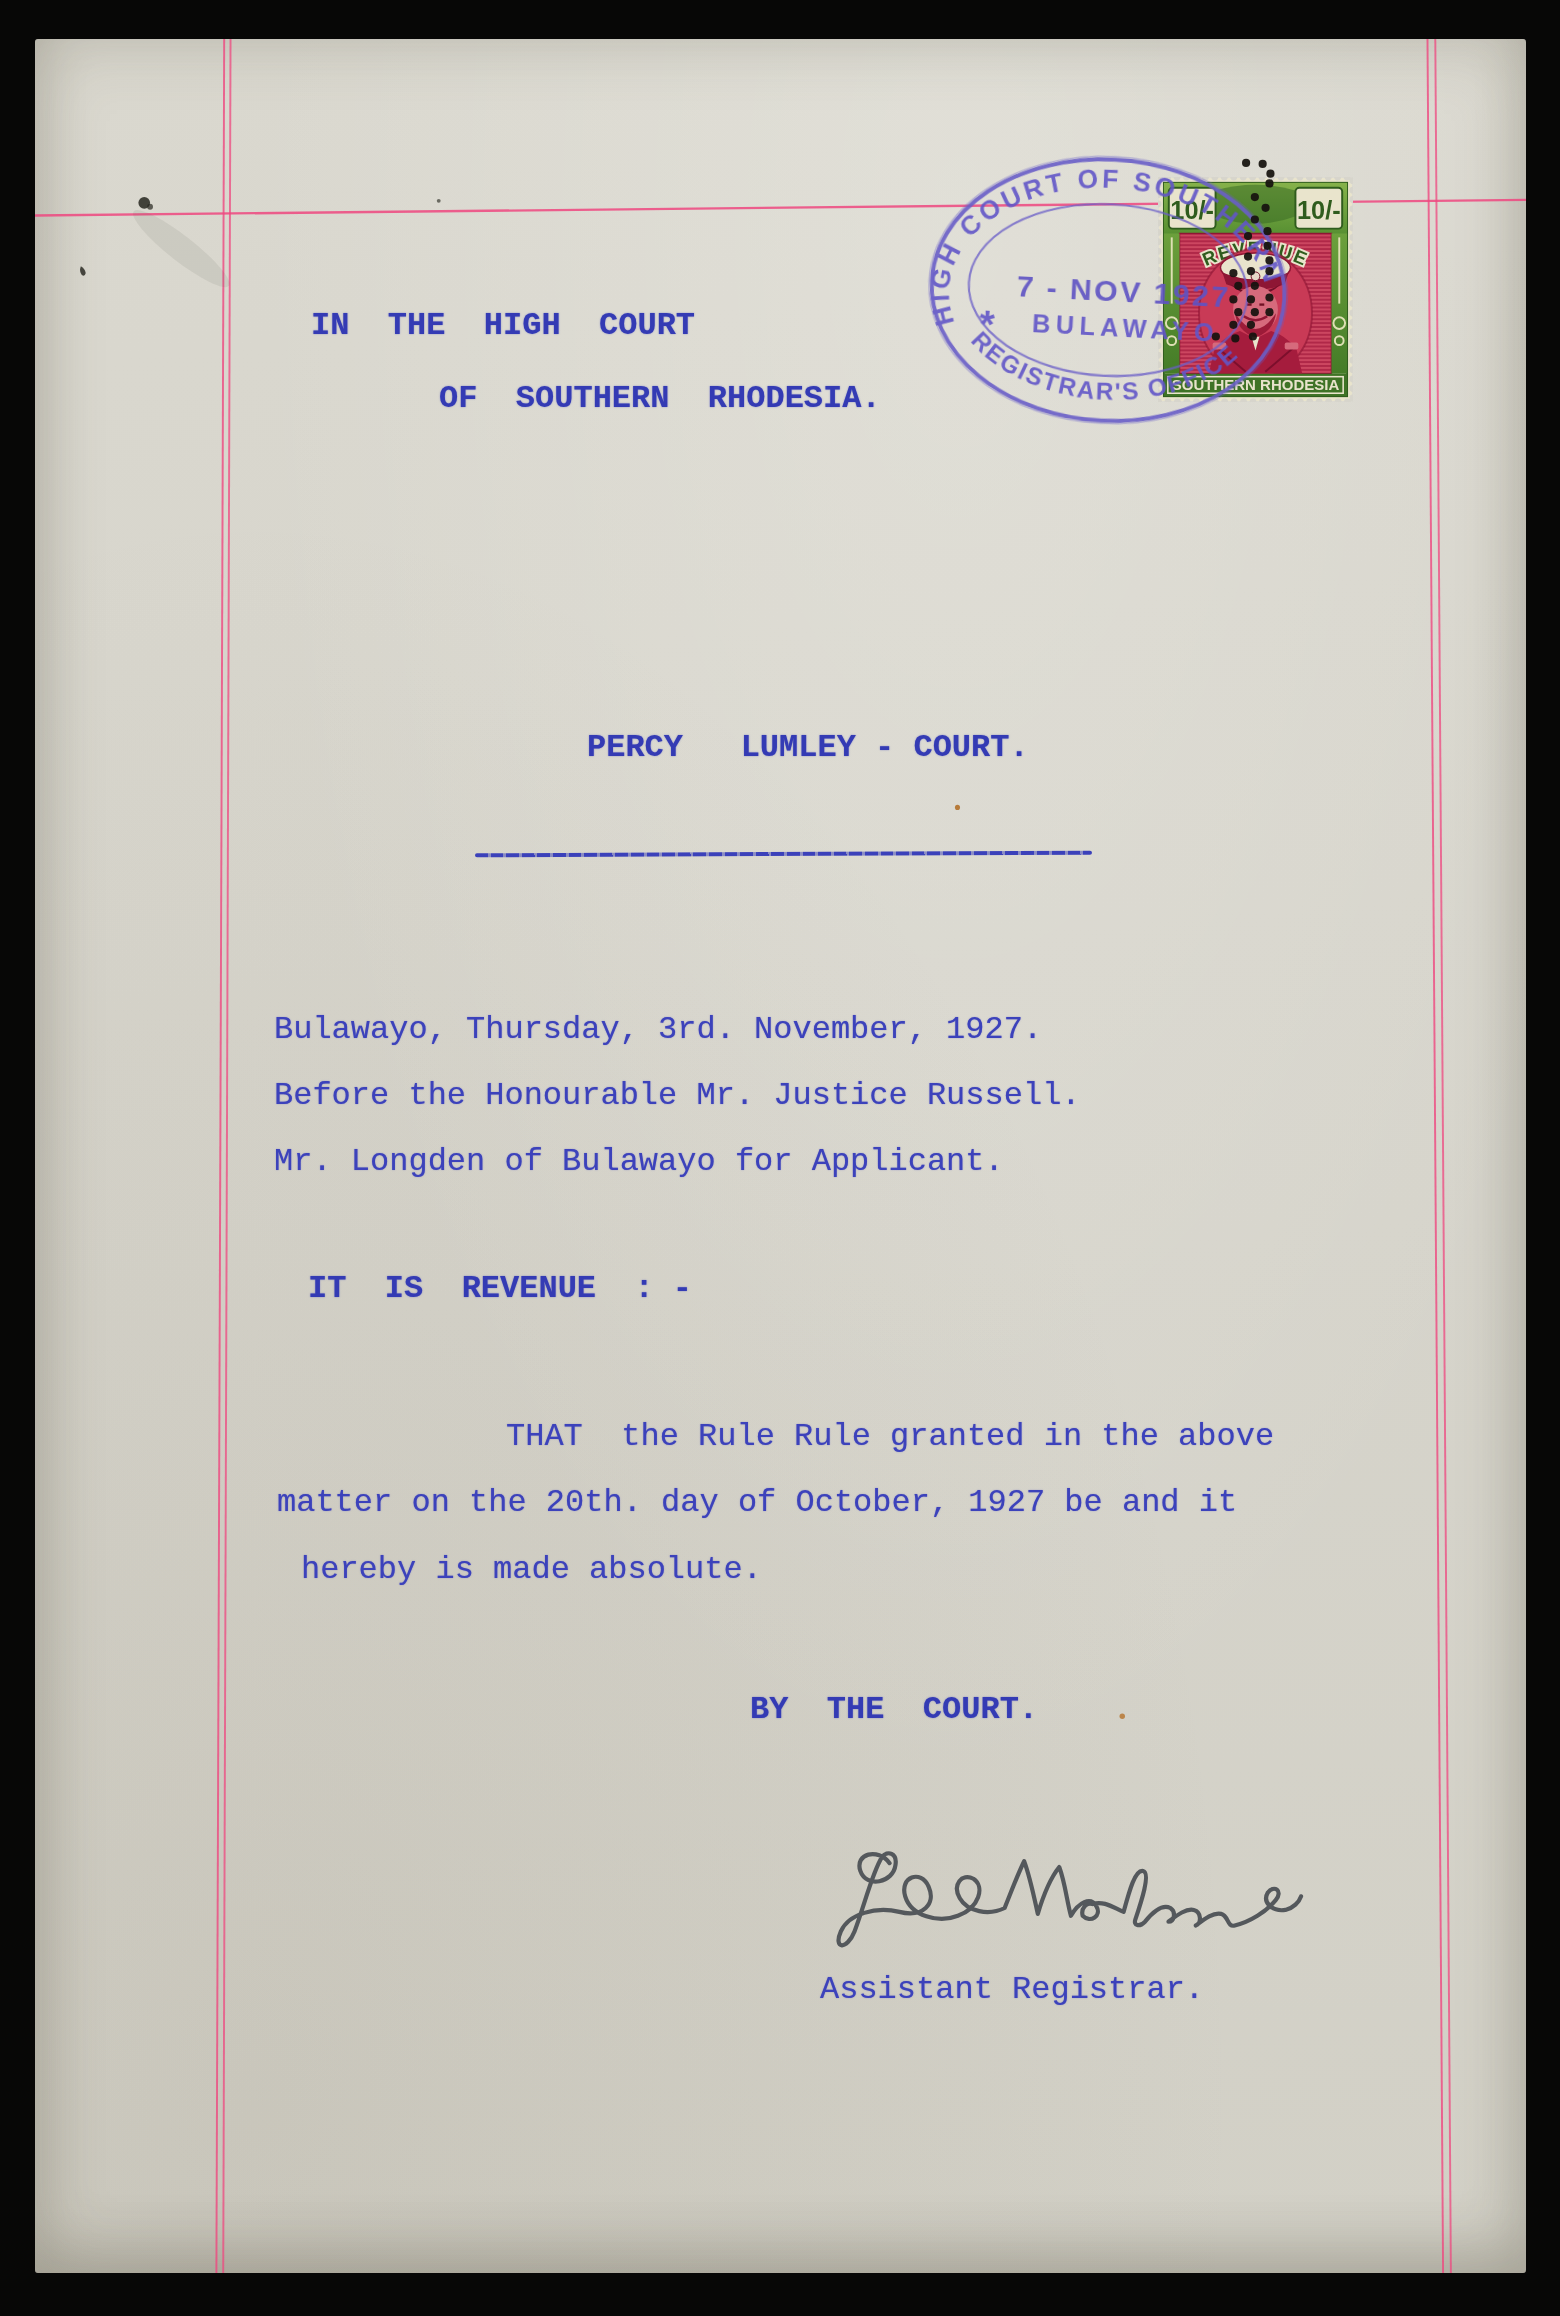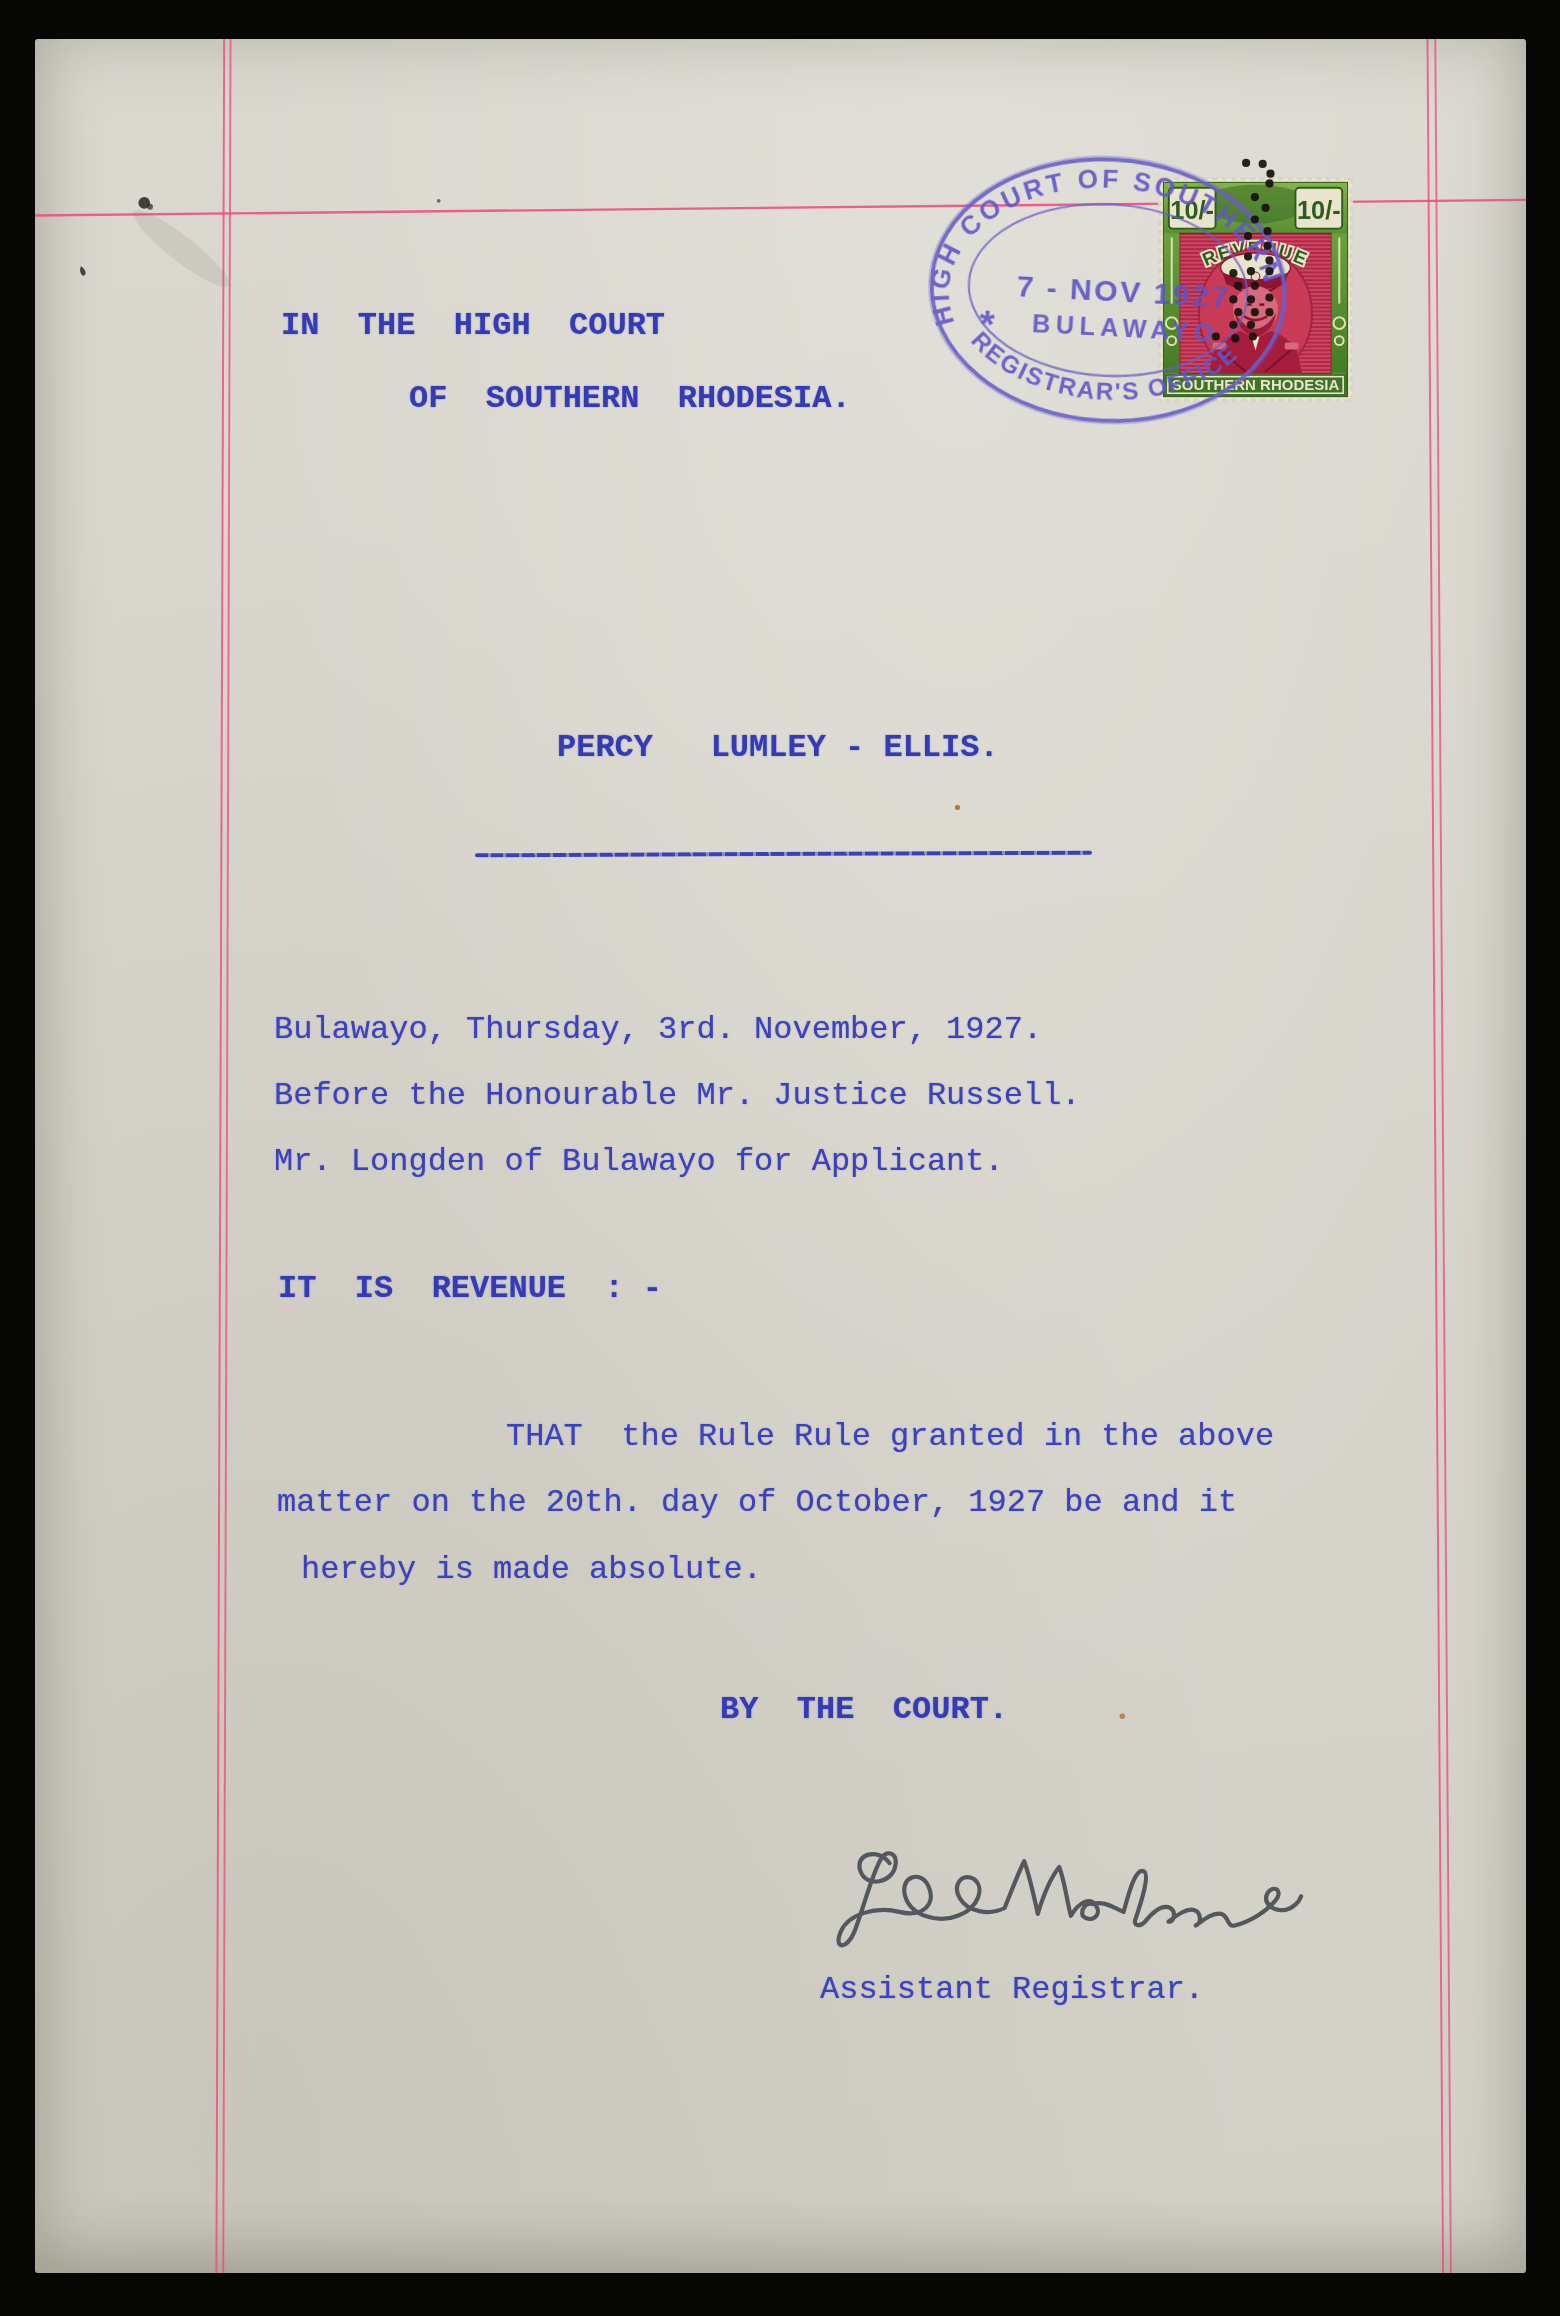--- a/index.html
+++ b/index.html
@@ -14,21 +14,21 @@
     border-radius:2.9px;
     box-shadow: inset 0 0 68px rgba(95,88,70,.28), inset 0 -27px 54px rgba(70,64,50,.16), inset 0 13.7px 29px rgba(255,255,252,.12);
   }
   .lay{position:absolute;}
   .t{
     position:absolute;white-space:pre;
     font-family:"Liberation Mono","DejaVu Sans Mono",monospace;
     font-size:32px;line-height:39px;color:#3c42bb;
     text-shadow:0 0 1.3px rgba(58,62,190,.55);
   }
-  .b{font-weight:700;color:#343bb4;text-shadow:0 0 1.6px rgba(52,58,188,.6);}
+  .b{font-weight:700;color:#343bb4;text-shadow:0 0 1.6px rgba(52,58,188,.6);margin-left:30px;}
   .rule-blue{
     position:absolute;height:4.4px;border-radius:2px;
     background:repeating-linear-gradient(90deg,#3b41ba 0 12.7px, rgba(59,65,186,.5) 12.7px 15.6px);
     transform:rotate(-0.25deg);
   }
   svg text{font-family:"Liberation Sans",sans-serif;}
 </style>
 </head>
 <body>
 
@@ -55,21 +55,21 @@
         <ellipse cx="150" cy="215" rx="62" ry="13" fill="#5a584e" opacity="0.10" transform="rotate(38 150 215)"></ellipse>
       </g>
       <path d="M 47,233 q 4,2 5,7 q -1,4 -4,2 q -3,-4 -1,-9 z" fill="#2b2c24" opacity="0.85"></path>
       <circle cx="414" cy="166" r="2" fill="#3a3b32" opacity="0.7"></circle>
       <circle cx="946" cy="788" r="2.6" fill="#b06a20" opacity="0.85"></circle>
       <circle cx="1115" cy="1720" r="2.8" fill="#b5722a" opacity="0.8"></circle>
     </svg>
 
     <div class="t b" style="left:246px;top:267px;">IN  THE  HIGH  COURT</div>
     <div class="t b" style="left:374px;top:340px;">OF  SOUTHERN  RHODESIA.</div>
-    <div class="t b" style="left:522px;top:689px;">PERCY   LUMLEY - ELLIS.</div>
+    <div class="t b" style="left:522px;top:689px;">PERCY   LUMLEY - COURT.</div>
     <div class="rule-blue" style="left:440px;top:813px;width:617px;"></div>
     <div class="t" style="left:239px;top:971px;">Bulawayo, Thursday, 3rd. November, 1927.</div>
     <div class="t" style="left:239px;top:1037px;">Before the Honourable Mr. Justice Russell.</div>
     <div class="t" style="left:239px;top:1103px;">Mr. Longden of Bulawayo for Applicant.</div>
     <div class="t b" style="left:243px;top:1230px;">IT  IS  REVENUE  : -</div>
     <div class="t" style="left:471px;top:1378px;">THAT  the Rule Rule granted in the above</div>
     <div class="t" style="left:230px;top:1444px;margin-left:12px;">matter on the 20th. day of October, 1927 be and it</div>
     <div class="t" style="left:230px;top:1511px;margin-left:36px;">hereby is made absolute.</div>
     <div class="t b" style="left:685px;top:1651px;">BY  THE  COURT.</div>
     <div class="t" style="left:785px;top:1931px;">Assistant Registrar.</div>

